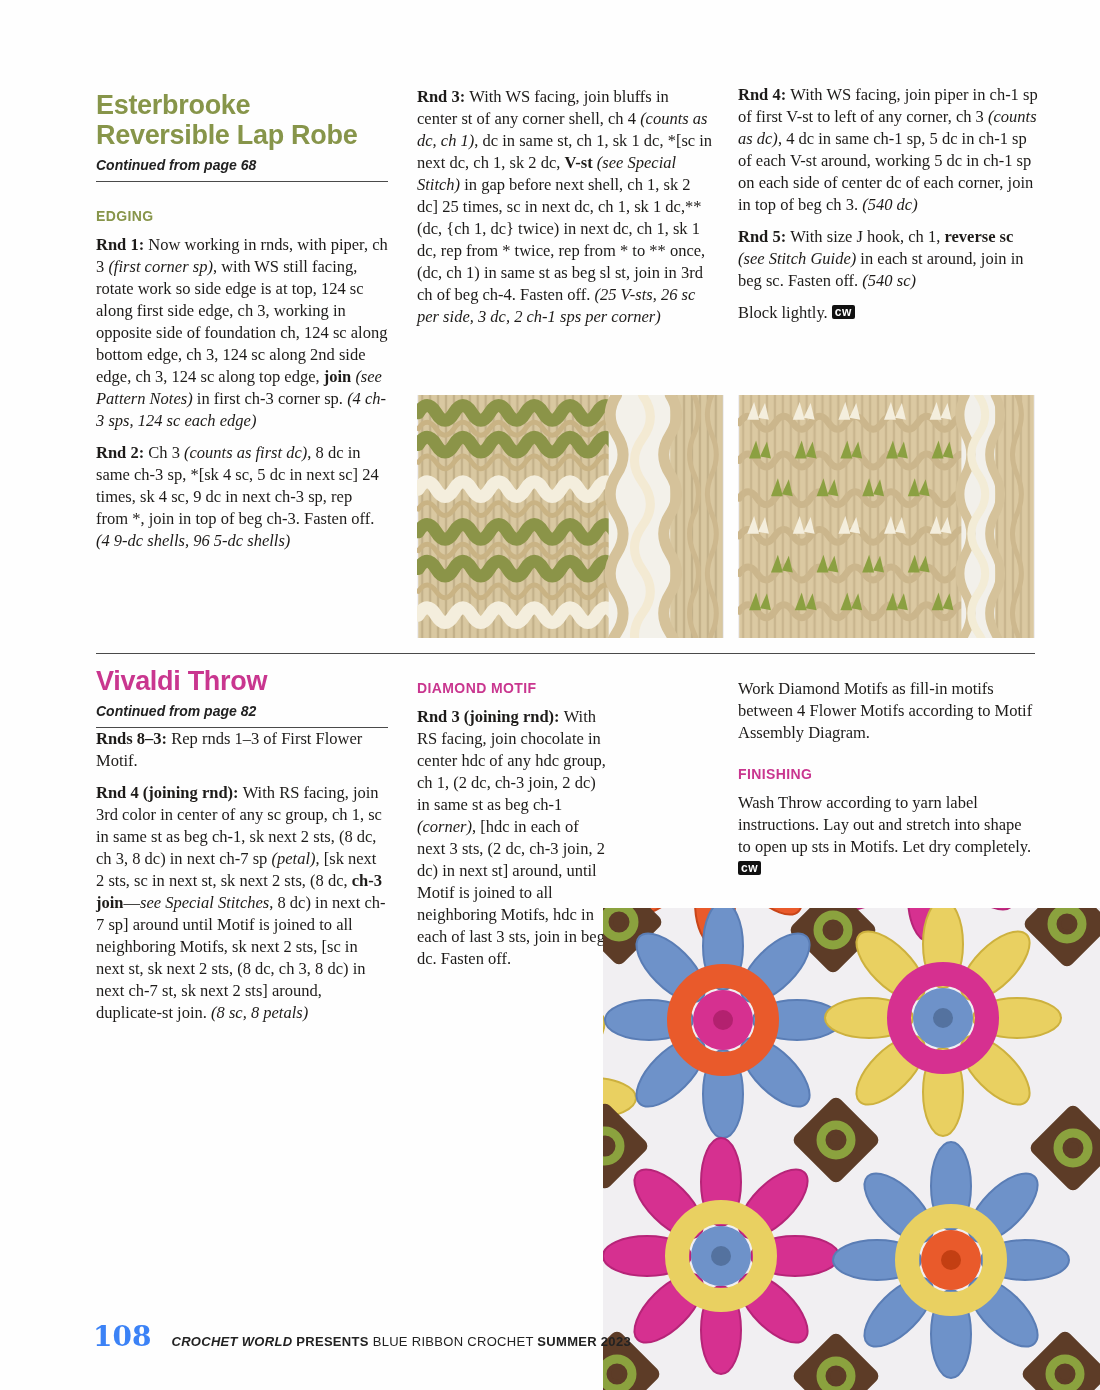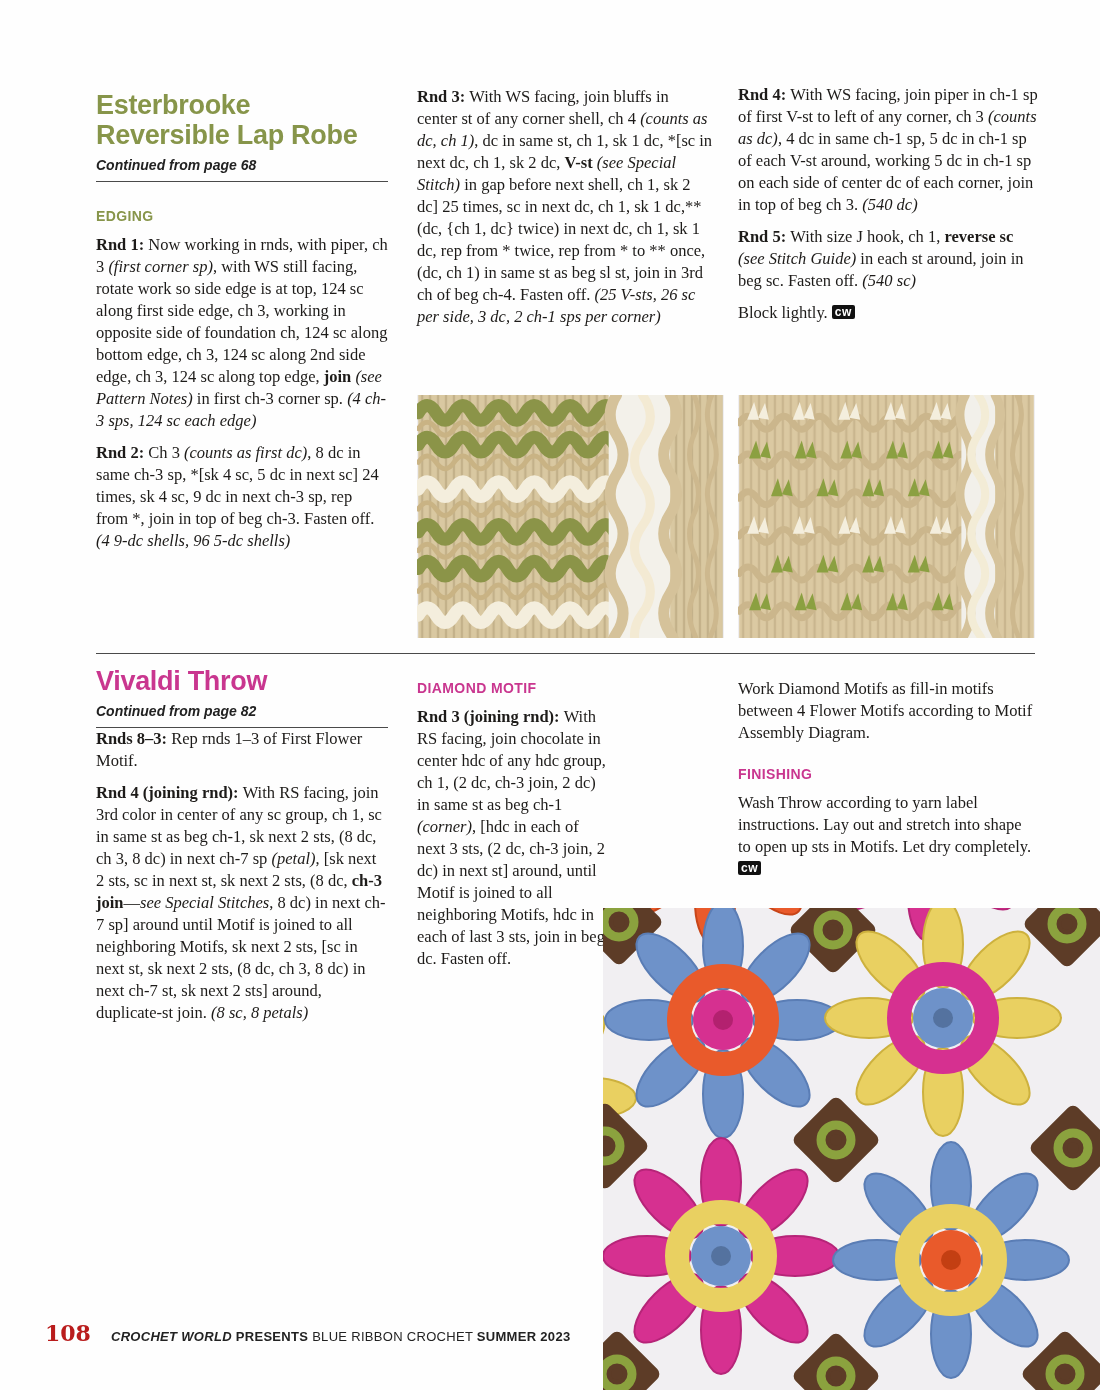--- a/index.html
+++ b/index.html
@@ -35,21 +35,21 @@
     display:inline-block;background:#111;color:#fff;
     font-family:"Liberation Sans",sans-serif;font-weight:bold;font-size:12px;
     line-height:13px;padding:1px 3px 0 3px;border-radius:2px;vertical-align:2px;
     letter-spacing:0.5px;
   }
   .divider{position:absolute;left:96px;top:653px;width:939px;border:0;border-top:1.7px solid #4a4a4a;margin:0;}
   .photo{position:absolute;overflow:hidden;background:#efeef1;}
   .photo svg{display:block;}
   
   .footer{position:absolute;left:45px;top:1320px;display:flex;align-items:baseline;gap:20px;}
-  .page-num{font-family:"DejaVu Serif",serif;font-weight:bold;font-size:22px;color:#b91c1c;}
+  .page-num{font-family:"DejaVu Serif",serif;font-weight:bold;font-size:28px;color:#3b82f6;margin-left:48px;}
   .footer-line{font-family:"Liberation Sans",sans-serif;font-size:13px;letter-spacing:0.3px;color:#222;}
 </style>
 </head>
 <body>
 
 <div class="page">
 
   <div class="col" style="left:96px;top:90px;width:292px;">
     <h1 class="a-title olive">Esterbrooke Reversible Lap Robe</h1>
     <div class="continued">Continued from page 68</div>

